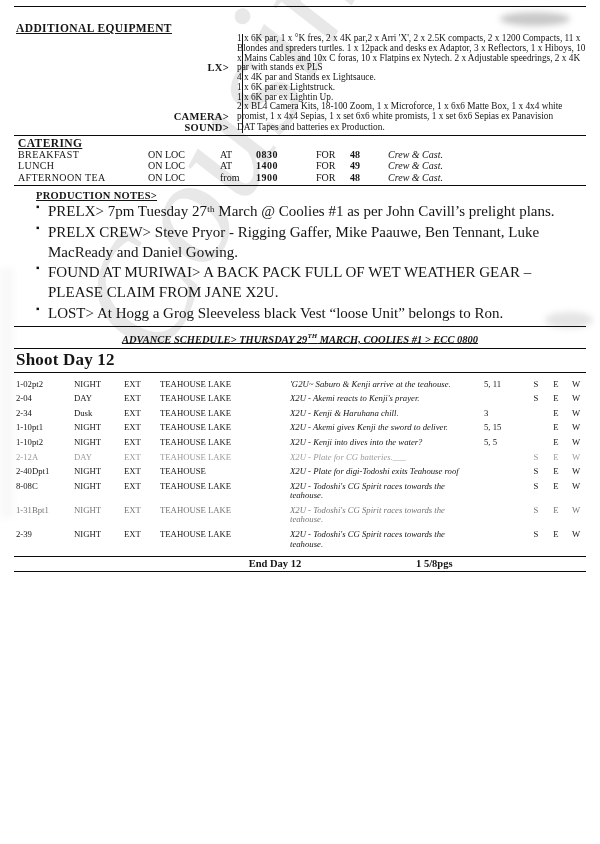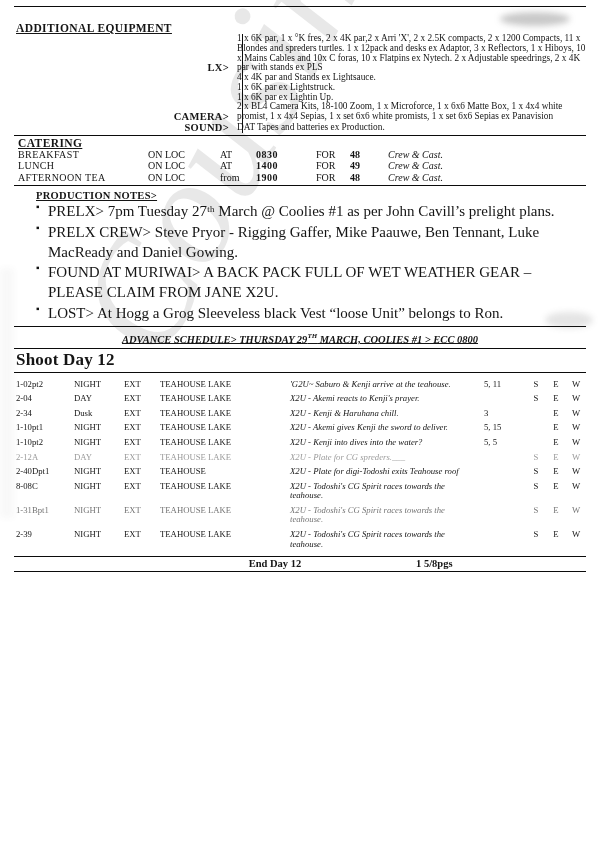--- a/index.html
+++ b/index.html
@@ -286,21 +286,21 @@
           <td class="c-cast">5, 5</td>
           <td class="c-s"></td>
           <td class="c-e">E</td>
           <td class="c-w">W</td>
         </tr>
         <tr class="faded">
           <td class="c-scene">2-12A</td>
           <td class="c-dn">DAY</td>
           <td class="c-ie">EXT</td>
           <td class="c-set">TEAHOUSE LAKE</td>
-          <td class="c-desc">X2U - Plate for CG spreders.___</td>
+          <td class="c-desc">X2U - Plate for CG batteries.___</td>
           <td class="c-cast"></td>
           <td class="c-s">S</td>
           <td class="c-e">E</td>
           <td class="c-w">W</td>
         </tr>
         <tr>
           <td class="c-scene">2-40Dpt1</td>
           <td class="c-dn">NIGHT</td>
           <td class="c-ie">EXT</td>
           <td class="c-set">TEAHOUSE</td>

